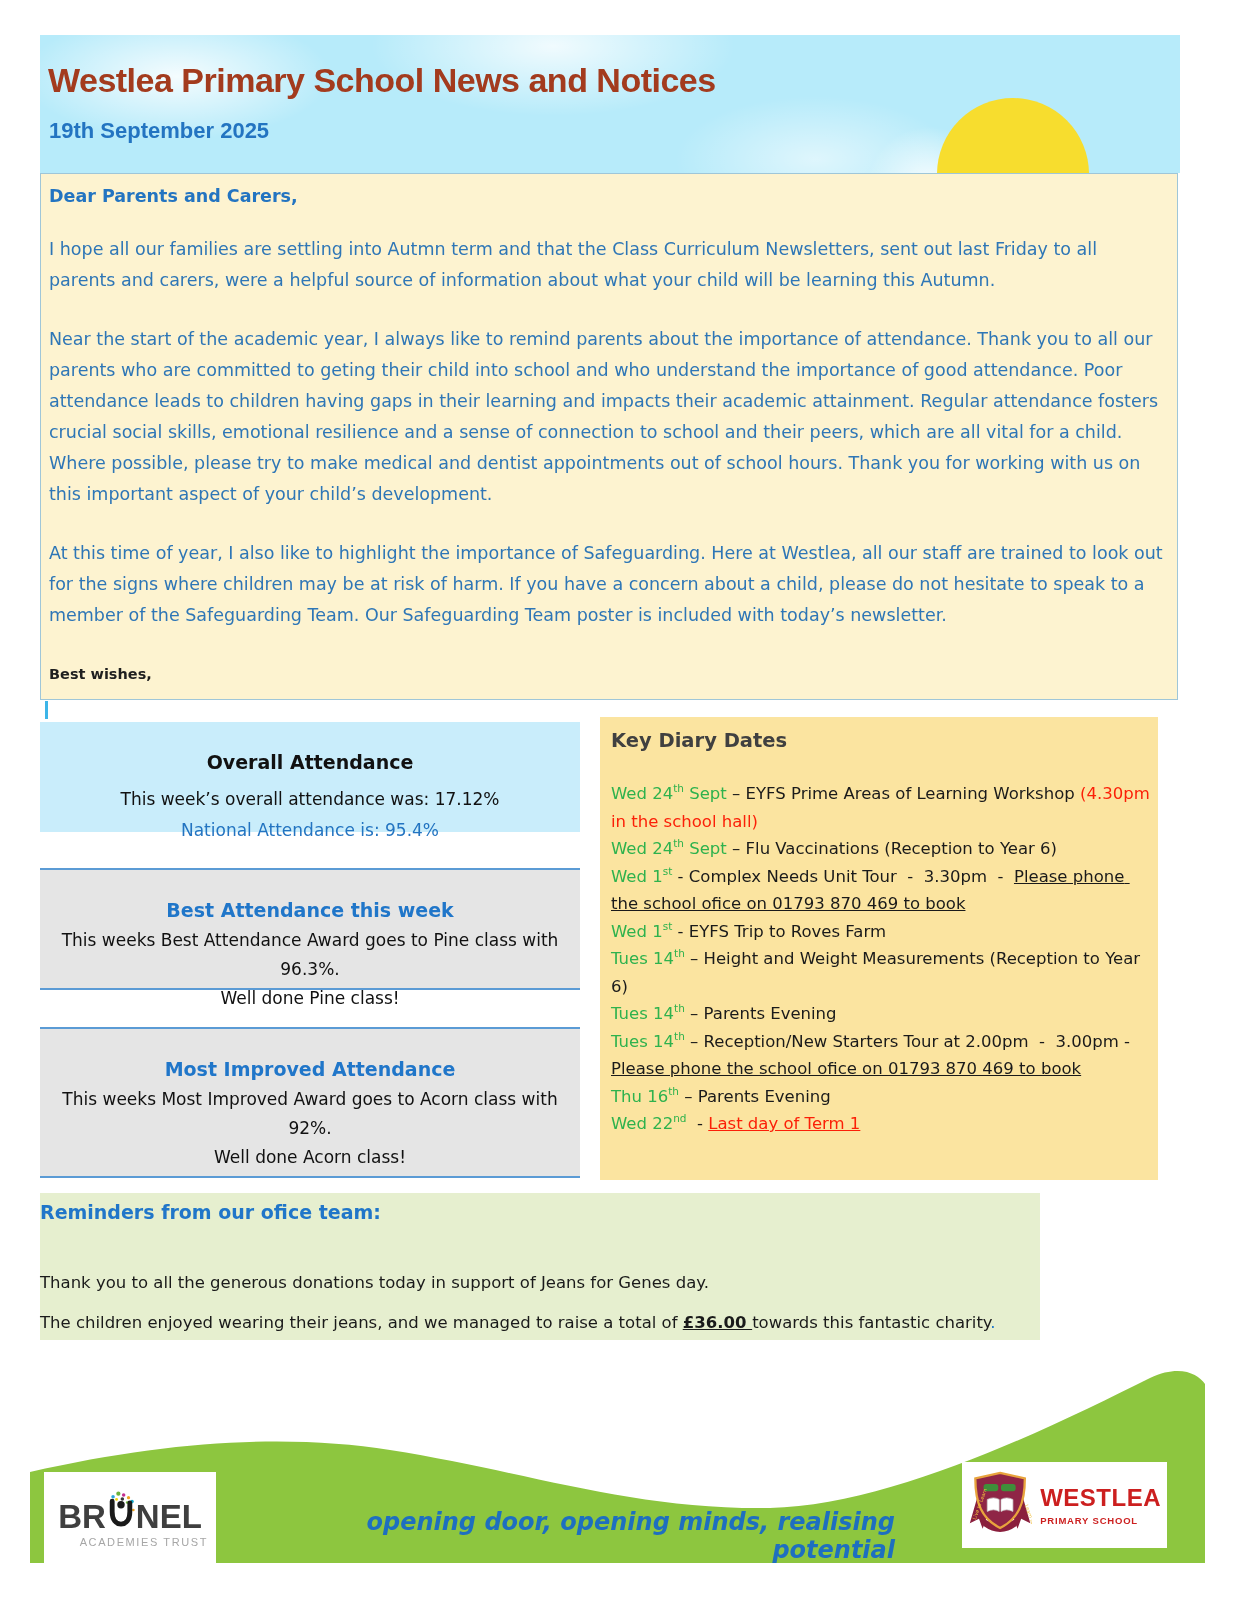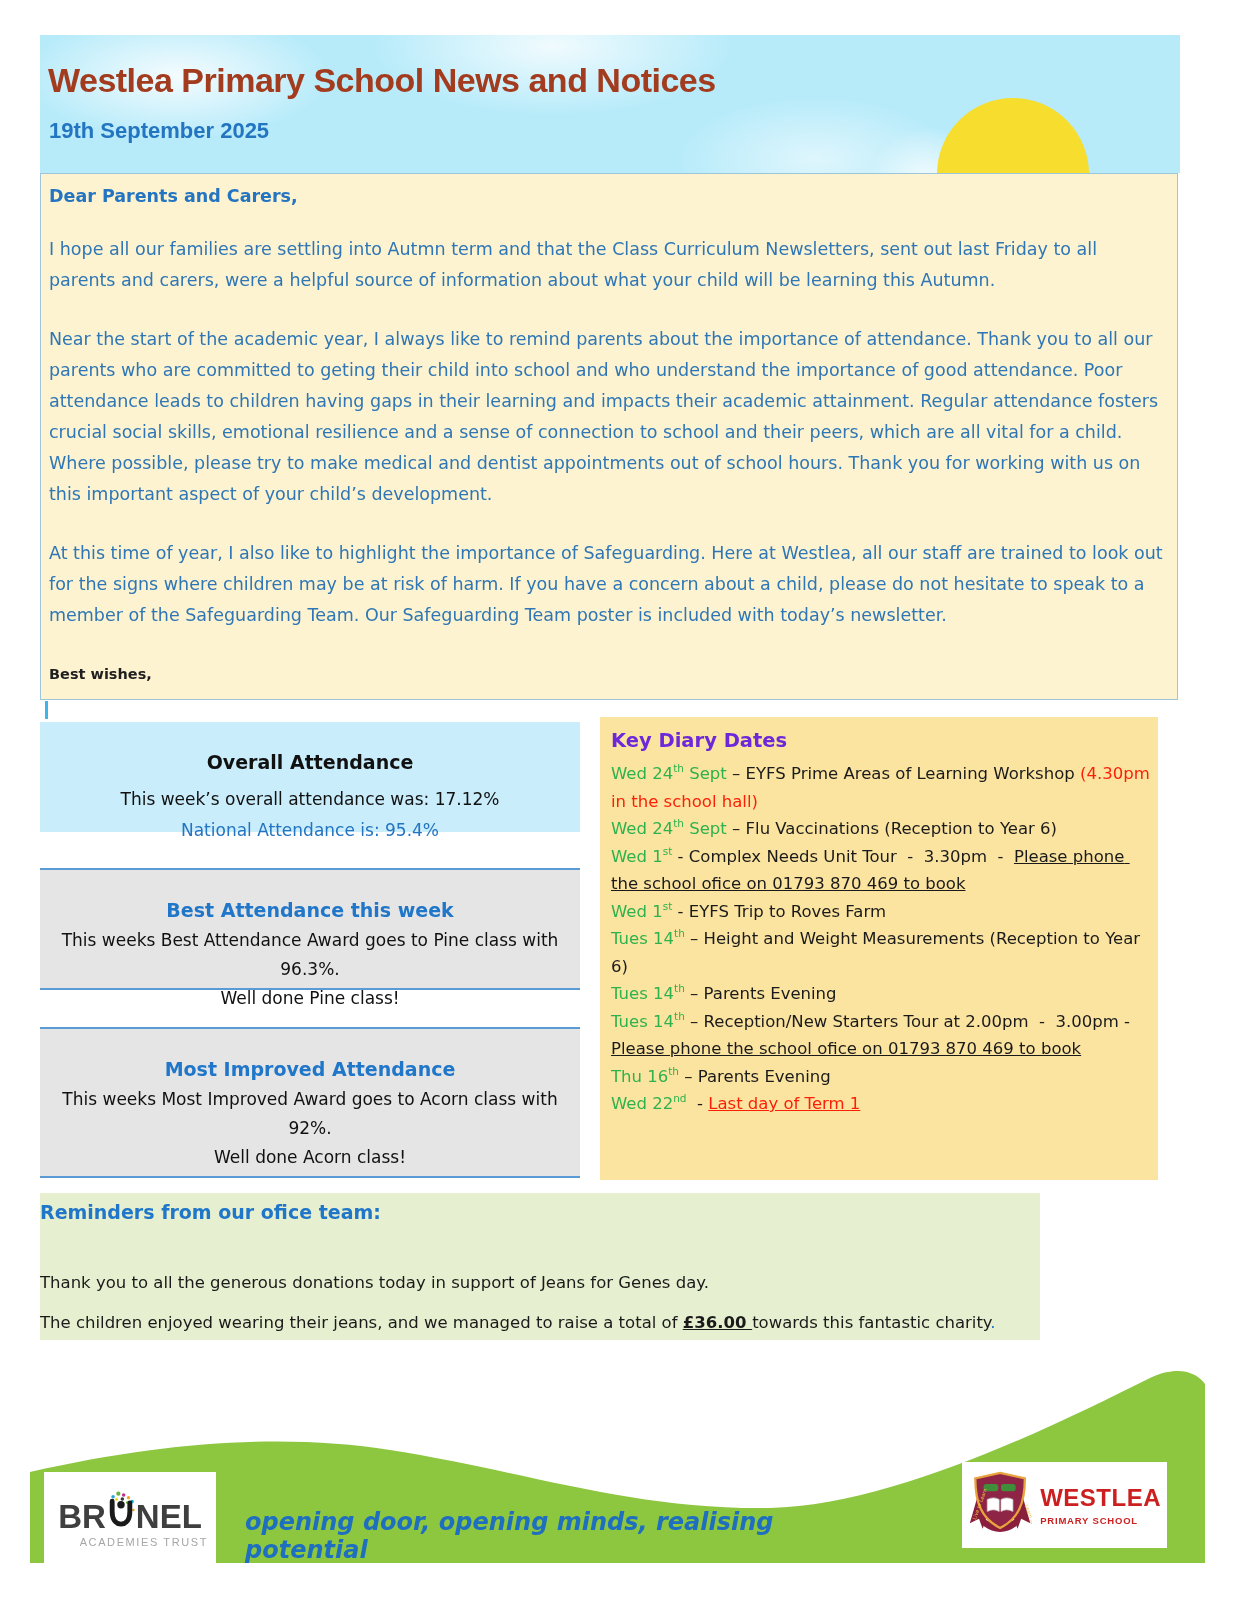--- a/index.html
+++ b/index.html
@@ -58,21 +58,21 @@
   .abox-pink h2 { color:#2076c9; }
   .abox .line { margin-top:12px; font-size:17px; color:#111; line-height:29px; }
   .abox .line + .line { margin-top:2px; }
   .abox .national { color:#2374c1; }
   .abox-pink .line { margin-top:5px; }
   
   .diary {
     position:absolute; left:600px; top:717px; width:558px; height:463px;
     background:#fbe4a0; padding:12px 8px 0 11px; overflow:hidden;
   }
-  .diary h2 { font-size:19.5px; font-weight:bold; color:#6d28d9; margin-bottom:8px; }
+  .diary h2 { font-size:19.5px; font-weight:bold; color:#404040; margin-bottom:28px; }
   .entry { font-size:16.5px; line-height:27.5px; color:#1a1a1a; white-space:pre-wrap; }
   .entry .g { color:#2eb24d; }
   .entry sup { font-size:10.5px; color:#2eb24d; vertical-align:7px; line-height:0; }
   .entry .r { color:#fb1f07; }
   .entry .u { text-decoration:underline; }
   
   .reminders {
     position:absolute; left:40px; top:1193px; width:1000px; height:147px;
     background:#e6efcf; text-align:left; padding-top:8px;
   }
@@ -91,21 +91,21 @@
   .brunel-row { display:flex; align-items:flex-end; }
   .brunel-txt {
     font-family:"Liberation Sans","DejaVu Sans",sans-serif;
     font-size:33px; font-weight:600; color:#3f3f3f; line-height:30px;
   }
   .brunel-sub {
     margin-top:4px; font-family:"Liberation Sans","DejaVu Sans",sans-serif;
     font-size:11px; color:#a6a6a6; letter-spacing:1.6px; align-self:flex-end; margin-right:8px;
   }
   .tagline {
-    position:absolute; left:245px; top:148px; width:650px; text-align:left;
+    position:absolute; left:245px; top:148px; width:650px; text-align:right;
     font-size:24px; font-weight:bold; font-style:italic; color:#1e6fc0; z-index:2;
   }
   .westlea {
     position:absolute; left:962px; top:102px; width:205px; height:86px; background:#ffffff;
     display:flex; align-items:center; padding:4px 6px; z-index:2;
   }
   .westlea-names { margin-left:8px; font-family:"Liberation Sans","DejaVu Sans",sans-serif; }
   .westlea-name { font-size:24px; font-weight:bold; color:#cc1f1f; letter-spacing:0.5px; }
   .westlea-sub { font-size:9.5px; font-weight:bold; color:#cc1f1f; letter-spacing:0.8px; margin-top:3px; }
 </style>

